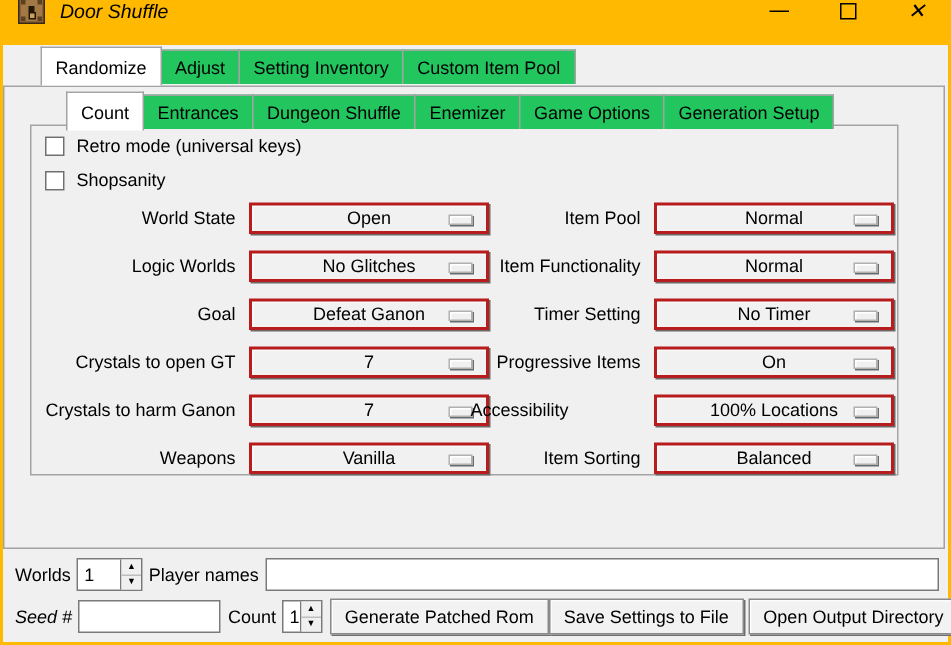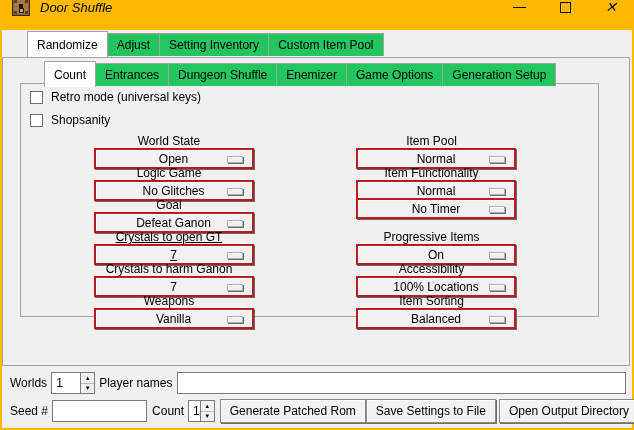--- a/index.html
+++ b/index.html
@@ -32,21 +32,21 @@
   
   .panel-outer { position:absolute; left:0; top:27px; width:628px; height:309px;
     border:1px solid #a3a3a3; background:#f0f0f0; }
   .tabs-sub { position:absolute; left:17px; top:3px; }
   .panel-inner { position:absolute; left:17px; top:25px; width:579px; height:234px;
     border:1px solid #a3a3a3; background:#f0f0f0; }
   
   .cbrow { position:absolute; left:9px; display:flex; align-items:center; gap:8px; height:16px; }
   .checkbox { width:13px; height:13px; background:#fff; border:1px solid #707070; flex:0 0 auto; }
   
-  .row { position:absolute; height:22px; display:flex; align-items:center;flex-direction:column; }
+  .row { position:absolute; height:22px; display:flex; align-items:center; }
   .row .olabel { flex:1; text-align:right; padding-right:9px; white-space:nowrap; }
   .row-left  { left:0;   width:305px; }
   .row-right { left:255px; width:320px; }
   .dd { width:160px; height:21px; flex:0 0 auto; position:relative;
     background:#f1f1f1; border:2px solid #b91c1c;
     box-shadow:1px 1px 0 #6a6a6a, inset 1px 1px 0 #fbfbfb;
     display:flex; align-items:center; justify-content:center; }
   .dd-indicator { position:absolute; right:9px; top:6px; width:16px; height:7px;
     background:#f0f0f0; border:1px solid #b0b0b0;
     box-shadow:1px 1px 0 #6a6a6a, inset 1px 1px 0 #fff; }
@@ -129,34 +129,34 @@
       </div>
 
       <div class="row row-left" style="top:50px;">
         <span class="olabel">World State</span>
         <div class="dd">
             <span>Open</span>
             <span class="dd-indicator"></span>
           </div>
       </div>
       <div class="row row-left" style="top:82px;">
-        <span class="olabel">Logic Game</span>
+        <span class="olabel">Logic Worlds</span>
         <div class="dd">
             <span>No Glitches</span>
             <span class="dd-indicator"></span>
           </div>
       </div>
       <div class="row row-left" style="top:114px;">
         <span class="olabel">Goal</span>
         <div class="dd">
             <span>Defeat Ganon</span>
             <span class="dd-indicator"></span>
           </div>
       </div>
-      <div class="row row-left" style="top:146px;text-decoration:underline;">
+      <div class="row row-left" style="top:146px;">
         <span class="olabel">Crystals to open GT</span>
         <div class="dd">
             <span>7</span>
             <span class="dd-indicator"></span>
           </div>
       </div>
       <div class="row row-left" style="top:178px;">
         <span class="olabel">Crystals to harm Ganon</span>
         <div class="dd">
             <span>7</span>
@@ -179,33 +179,34 @@
           </div>
       </div>
       <div class="row row-right" style="top:82px;">
         <span class="olabel">Item Functionality</span>
         <div class="dd">
             <span>Normal</span>
             <span class="dd-indicator"></span>
           </div>
       </div>
       <div class="row row-right" style="top:114px;">
+        <span class="olabel">Timer Setting</span>
         <div class="dd">
             <span>No Timer</span>
             <span class="dd-indicator"></span>
           </div>
       </div>
       <div class="row row-right" style="top:146px;">
         <span class="olabel">Progressive Items</span>
         <div class="dd">
             <span>On</span>
             <span class="dd-indicator"></span>
           </div>
       </div>
-      <div class="row row-right" style="top:178px;">
+      <div class="row row-right" style="top:178px;gap:48px;">
         <span class="olabel">Accessibility</span>
         <div class="dd">
             <span>100% Locations</span>
             <span class="dd-indicator"></span>
           </div>
       </div>
       <div class="row row-right" style="top:210px;">
         <span class="olabel">Item Sorting</span>
         <div class="dd">
             <span>Balanced</span>
@@ -223,21 +224,21 @@
       <span class="arrows">
           <span>▲</span>
           <span>▼</span>
         </span>
     </div>
     <span class="lab">Player names</span>
     <input class="textfield" style="flex: 1 1 0%;" value="">
   </div>
 
   <div class="botrow" style="top:369px; height:24px;">
-    <span class="lab" style="margin-right:4px;">Seed #</span>
+    <span class="lab" style="margin-right:4px;font-style:italic;">Seed #</span>
     <input class="textfield" style="width: 95px;" value="">
     <span class="lab" style="margin-left:5px; margin-right:4px;">Count</span>
     <div class="spin" style="width:45px;">
       <span class="val">1</span>
       <span class="arrows">
           <span>▲</span>
           <span>▼</span>
         </span>
     </div>
     <div class="btn" style="margin-left:5px;">Generate Patched Rom</div>

